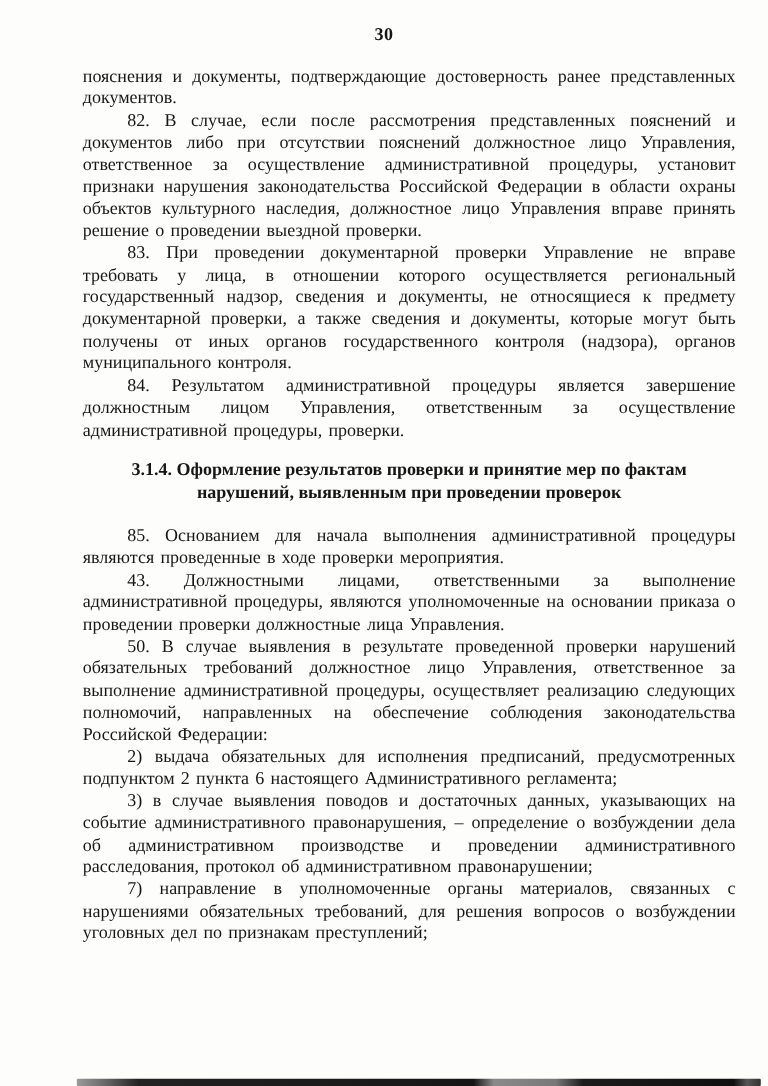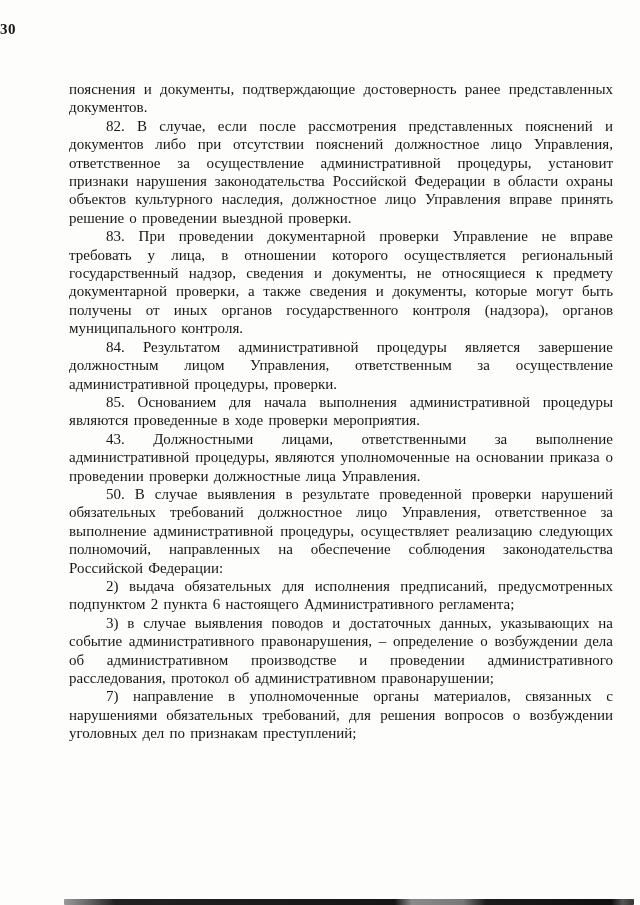--- a/index.html
+++ b/index.html
@@ -11,39 +11,39 @@
     position: relative;
     width: 640px;
     height: 905px;
     background: #fdfdfc;
     overflow: hidden;
     font-family: "Liberation Serif", "DejaVu Serif", serif;
     color: #161616;
   }
   .pagenum {
     padding-top: 21px;
+    text-align: center;
     font-size: 15px;
     font-weight: bold;
     letter-spacing: 0.5px;
   }
   .content {
     padding: 17px 27px 0 69px;
     font-size: 15px;
     line-height: 18.4px;
     text-align: justify;
     text-justify: inter-word;
   }
   .para {
     margin: 0;
     text-indent: 37px;
     word-spacing: 1.5px;
   }
   .para.continuation {
     text-indent: 0;
-    margin-top: 25px;
   }
   .heading {
     display: block;
     width: 505px;
     margin: 15px auto 16px auto;
     font-size: 15px;
     font-weight: bold;
     text-align: center;
     text-indent: 0;
     line-height: 19.5px;
@@ -71,20 +71,21 @@
   <div class="content">
 
     <p class="para continuation">пояснения и документы, подтверждающие достоверность ранее представленных документов.</p>
 
     <p class="para">82. В случае, если после рассмотрения представленных пояснений и документов либо при отсутствии пояснений должностное лицо Управления, ответственное за осуществление административной процедуры, установит признаки нарушения законодательства Российской Федерации в области охраны объектов культурного наследия, должностное лицо Управления вправе принять решение о проведении выездной проверки.</p>
 
     <p class="para">83. При проведении документарной проверки Управление не вправе требовать у лица, в отношении которого осуществляется региональный государственный надзор, сведения и документы, не относящиеся к предмету документарной проверки, а также сведения и документы, которые могут быть получены от иных органов государственного контроля (надзора), органов муниципального контроля.</p>
 
     <p class="para">84. Результатом административной процедуры является завершение должностным лицом Управления, ответственным за осуществление административной процедуры, проверки.</p>
 
+    <h2 class="heading">3.1.4. Оформление результатов проверки и принятие мер по фактам нарушений, выявленным при проведении проверок</h2>
 
     <p class="para">85. Основанием для начала выполнения административной процедуры являются проведенные в ходе проверки мероприятия.</p>
 
     <p class="para">43. Должностными лицами, ответственными за выполнение административной процедуры, являются уполномоченные на основании приказа о проведении проверки должностные лица Управления.</p>
 
 
     <p class="para">50. В случае выявления в результате проведенной проверки нарушений обязательных требований должностное лицо Управления, ответственное за выполнение административной процедуры, осуществляет реализацию следующих полномочий, направленных на обеспечение соблюдения законодательства Российской Федерации:</p>
 
 
     <p class="para">2) выдача обязательных для исполнения предписаний, предусмотренных подпунктом 2 пункта 6 настоящего Административного регламента;</p>

